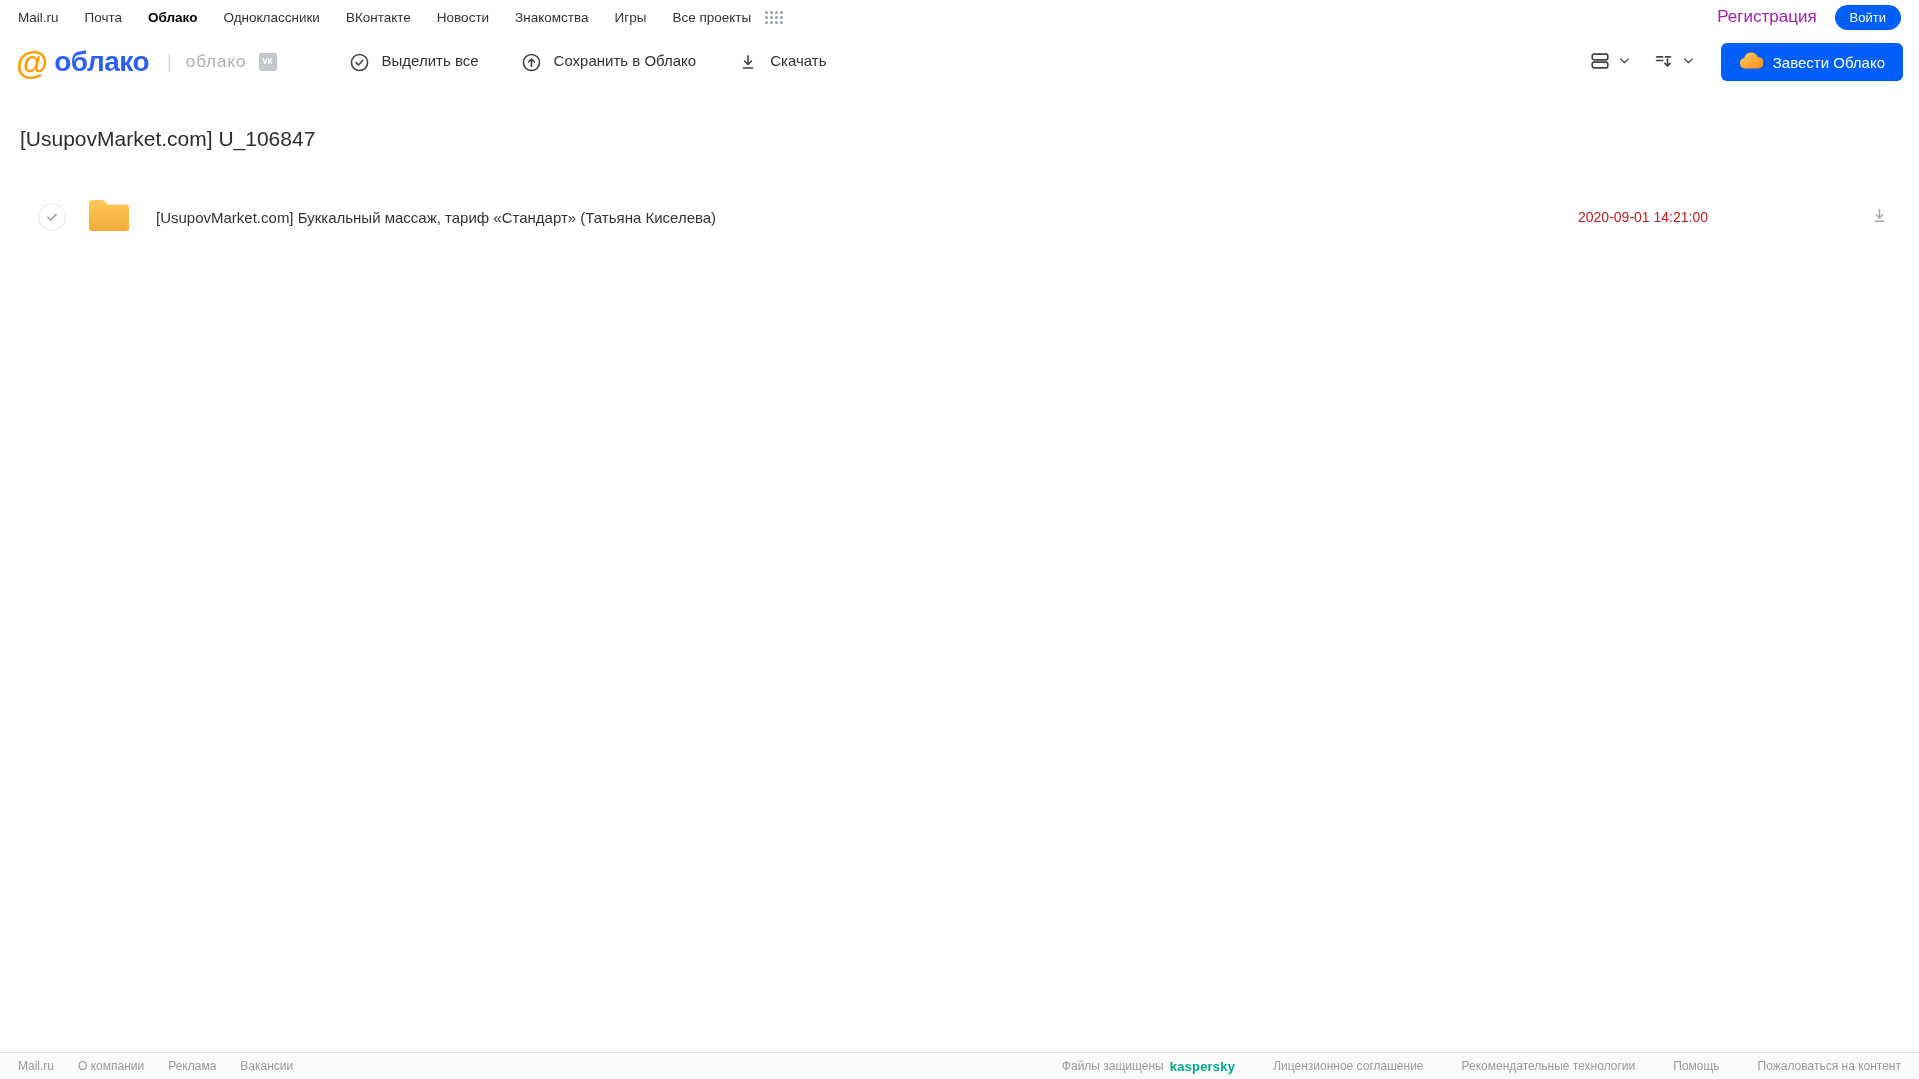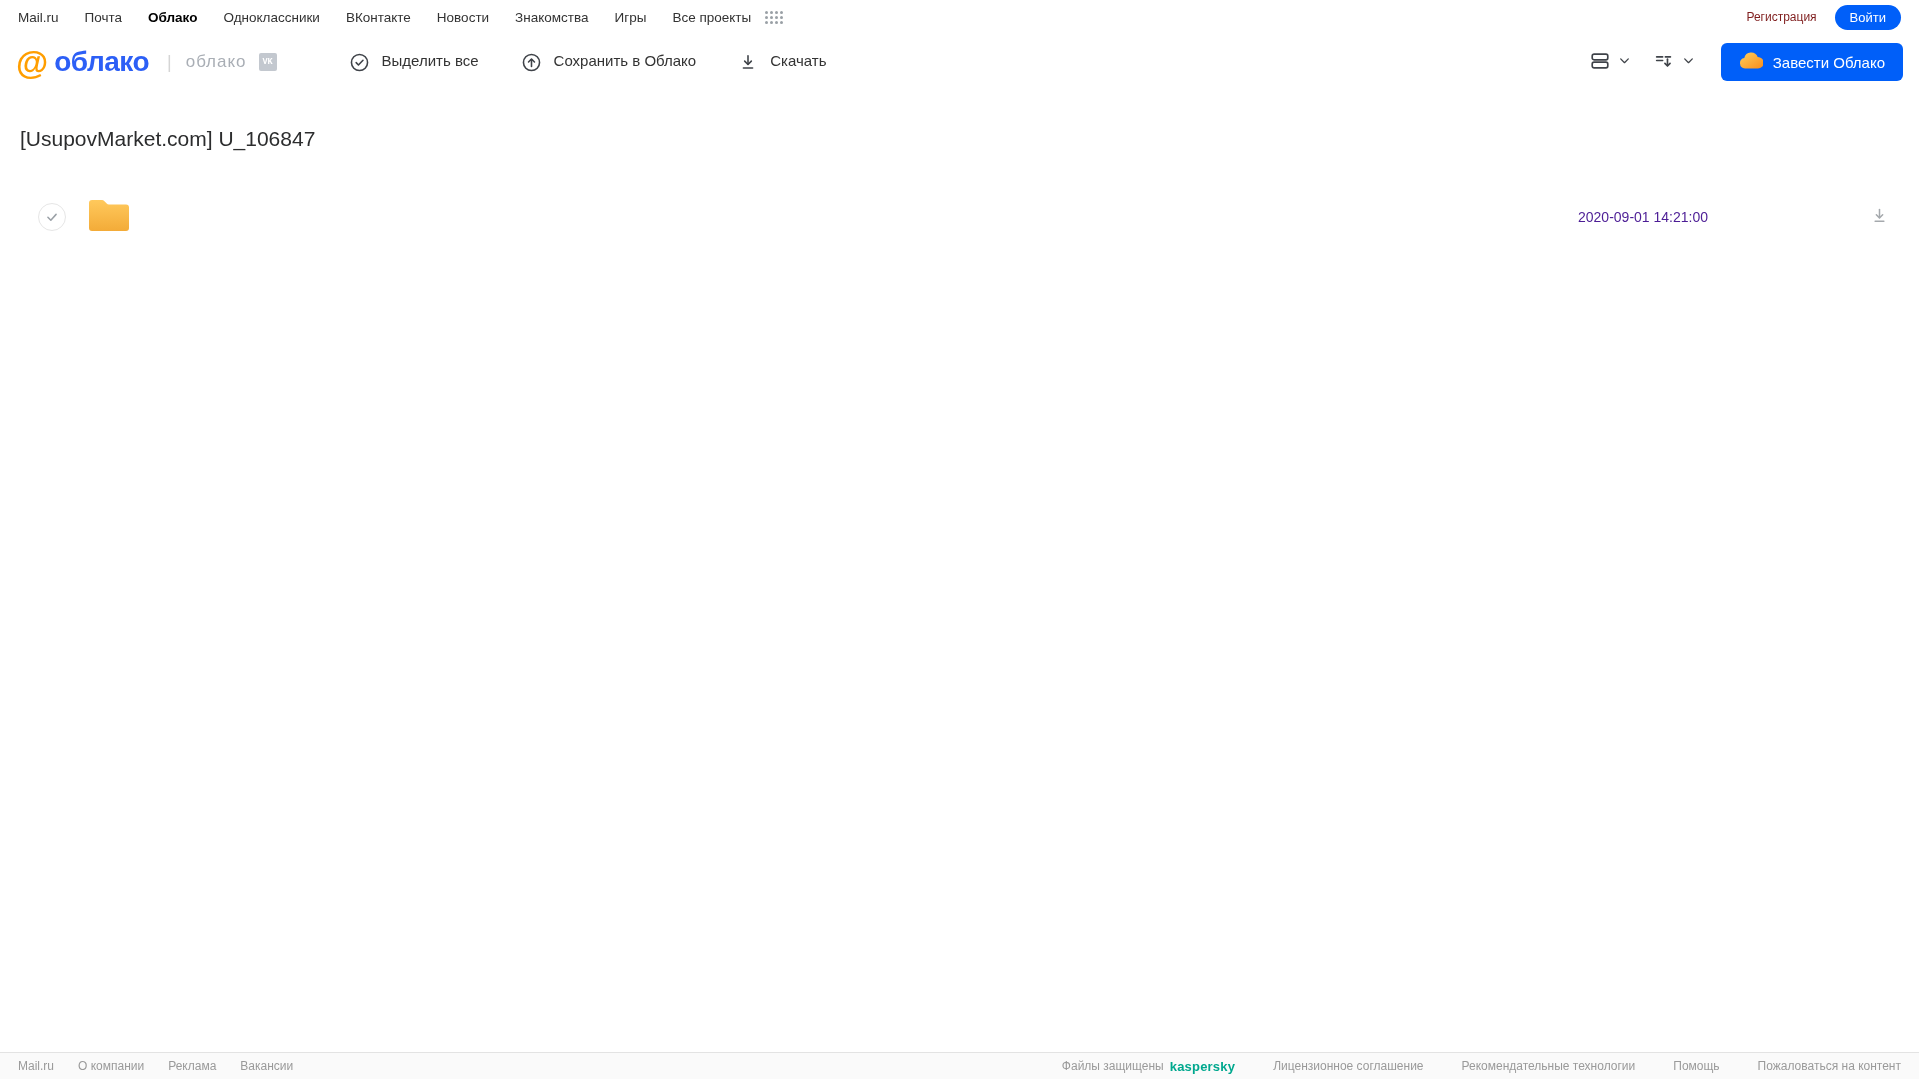--- a/index.html
+++ b/index.html
@@ -26,21 +26,21 @@
   .topnav-item.active { font-weight: 700; color: #000; }
   .grid-dots {
     display: grid;
     grid-template-columns: repeat(4, 3px);
     grid-auto-rows: 3px;
     gap: 2px;
     margin-left: -12px;
   }
   .grid-dots i { background: #9aa0a6; border-radius: 50%; }
   .topnav-right { margin-left: auto; display: flex; align-items: center; gap: 18px; }
-  .reg-link { color: #7f1d1d; font-size: 12px; }
+  .reg-link { color: #a21caf; font-size: 17px; }
   .login-btn {
     background: #005ff9; color: #fff; border: none; cursor: pointer;
     font-family: inherit; font-size: 13px;
     border-radius: 14px; padding: 5px 15px;
   }
 
   
   .appbar {
     height: 56px;
     display: flex;
@@ -88,21 +88,21 @@
   }
   .row-check {
     width: 28px; height: 28px; border-radius: 50%;
     border: 1px solid #e6e6e6; background: #fff;
     display: flex; align-items: center; justify-content: center;
     margin-left: 18px; flex: 0 0 auto; cursor: pointer;
   }
   .folder-icon { margin-left: 20px; flex: 0 0 auto; }
   .file-name { margin-left: 24px; font-size: 15px; color: #333; }
   .row-spacer { flex: 1; }
-  .file-date { font-size: 14px; color: #4c1d95; }
+  .file-date { font-size: 14px; color: #b91c1c; }
   .row-download {
     background: none; border: none; cursor: pointer;
     margin-left: 158px; margin-right: 6px; padding: 4px;
   }
 
   
   .footer {
     position: absolute; left: 0; right: 0; bottom: 0;
     height: 27px;
     border-top: 1px solid #e3e3e3;
@@ -252,20 +252,21 @@
       <svg width="46" height="37" viewBox="0 0 46 37">
         <defs>
           <linearGradient id="folderGrad" x1="0" y1="0" x2="0" y2="1">
             <stop offset="0" stop-color="#ffc95c"></stop>
             <stop offset="1" stop-color="#f3ab38"></stop>
           </linearGradient>
         </defs>
         <path d="M3 6 a3 3 0 0 1 3-3 h10 a3 3 0 0 1 2.2 1 l2.5 2.6 a3 3 0 0 0 2.2 1 H40 a3 3 0 0 1 3 3 V31 a3 3 0 0 1-3 3 H6 a3 3 0 0 1-3-3 z" fill="url(#folderGrad)"></path>
       </svg>
     </span>
+    <a class="file-name">[UsupovMarket.com] Буккальный массаж, тариф «Стандарт» (Татьяна Киселева)</a>
     <span class="row-spacer"></span>
     <span class="file-date">2020-09-01 14:21:00</span>
     <button class="row-download">
       <svg width="19" height="19" viewBox="0 0 24 24" fill="none" stroke="#a5a9ad" stroke-width="1.9" stroke-linecap="round" stroke-linejoin="round">
         <path d="M12 4.5 V14.5"></path>
         <path d="M8 11 L12 15 L16 11"></path>
         <path d="M6.5 19.2 H17.5"></path>
       </svg>
     </button>
   </div>

